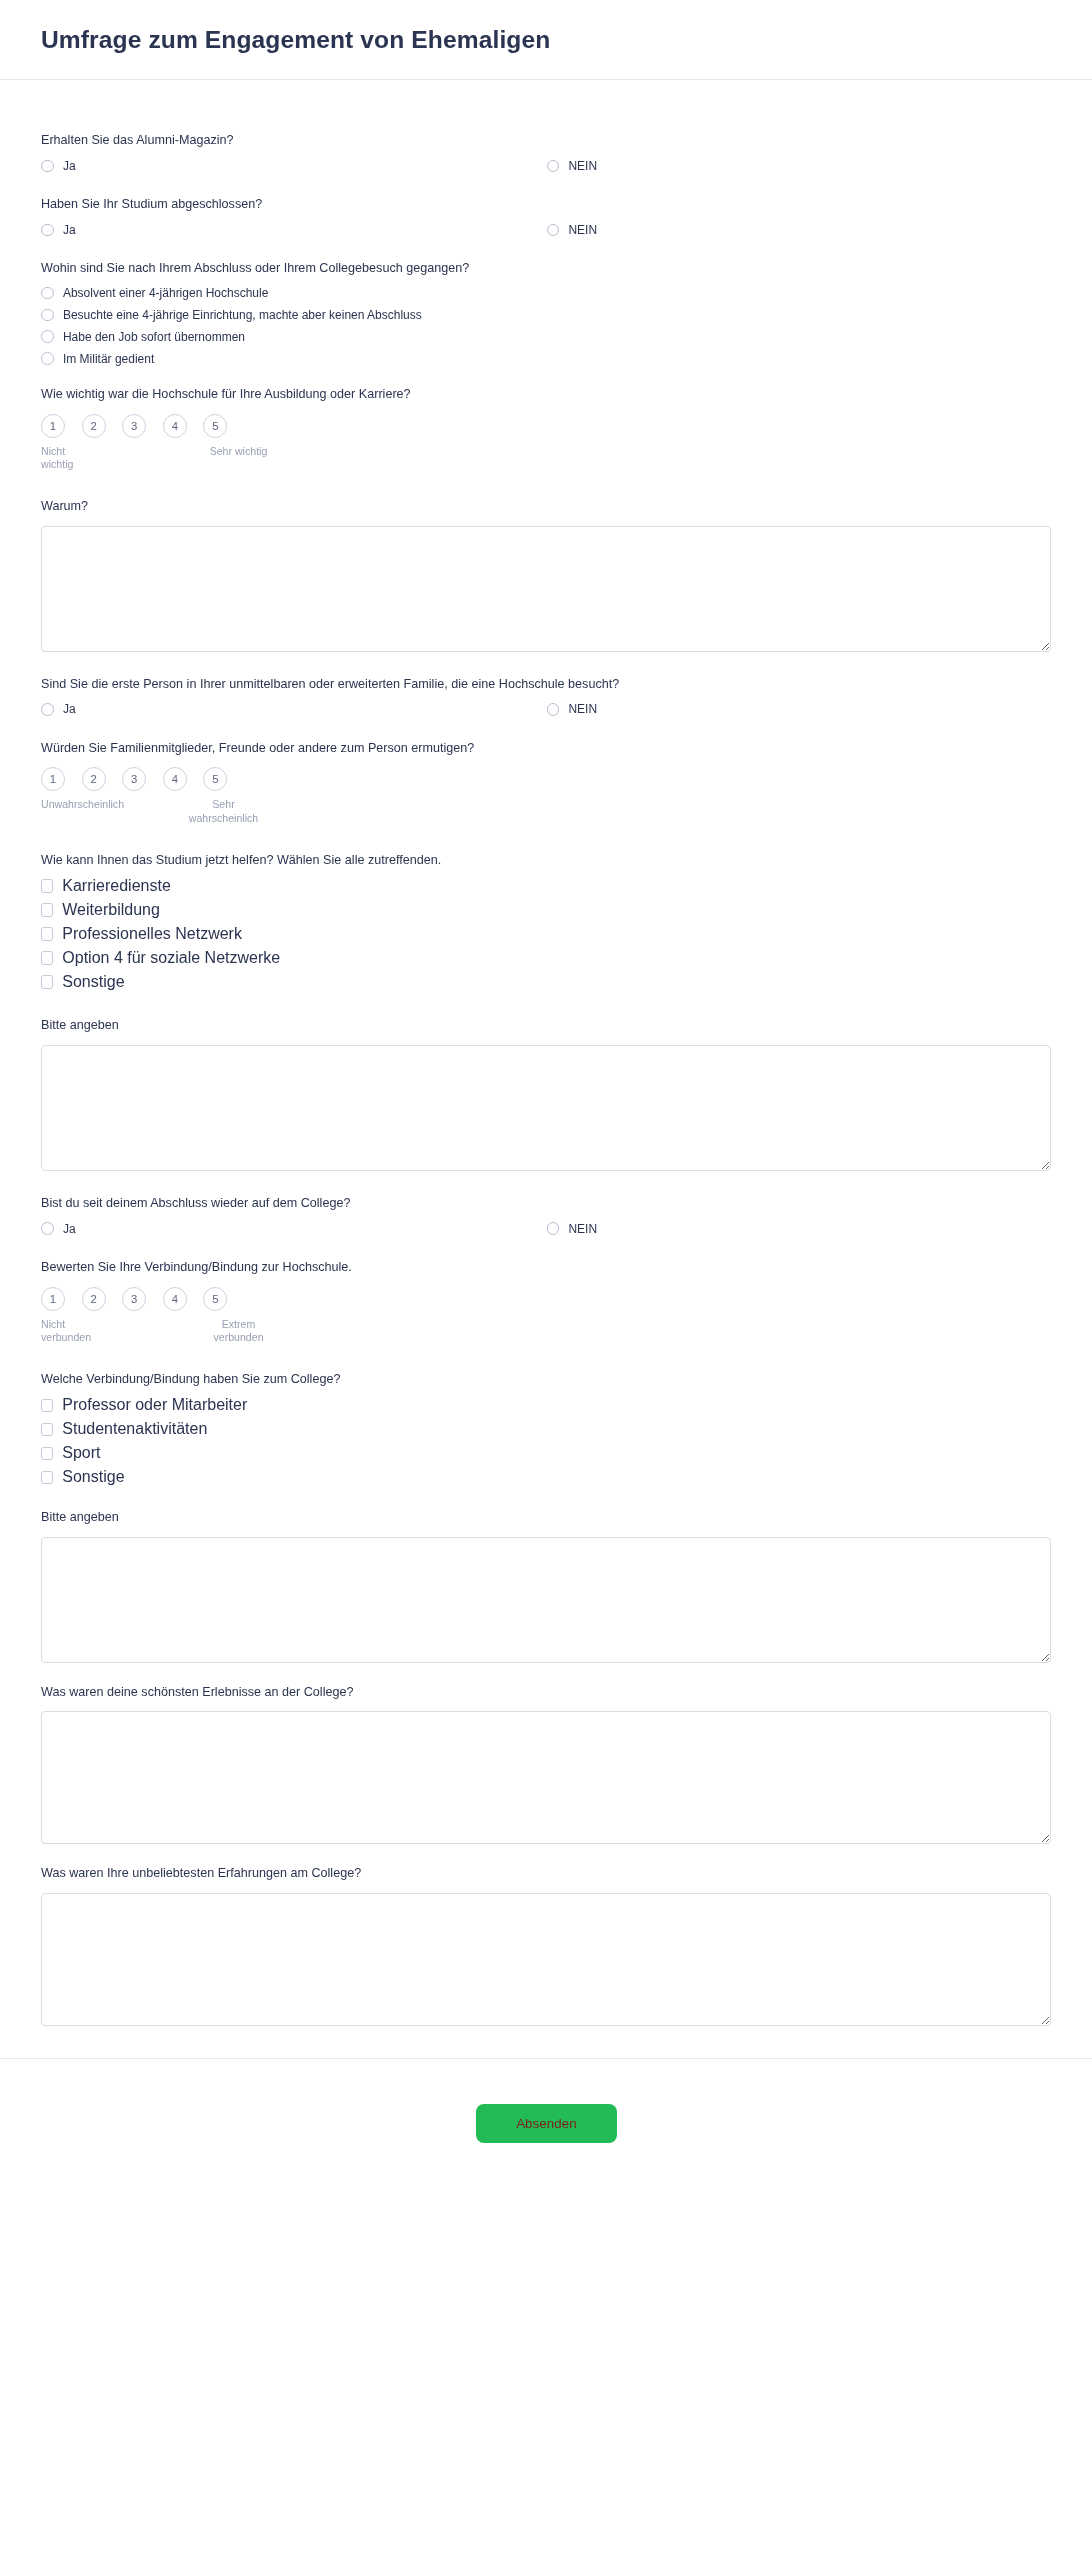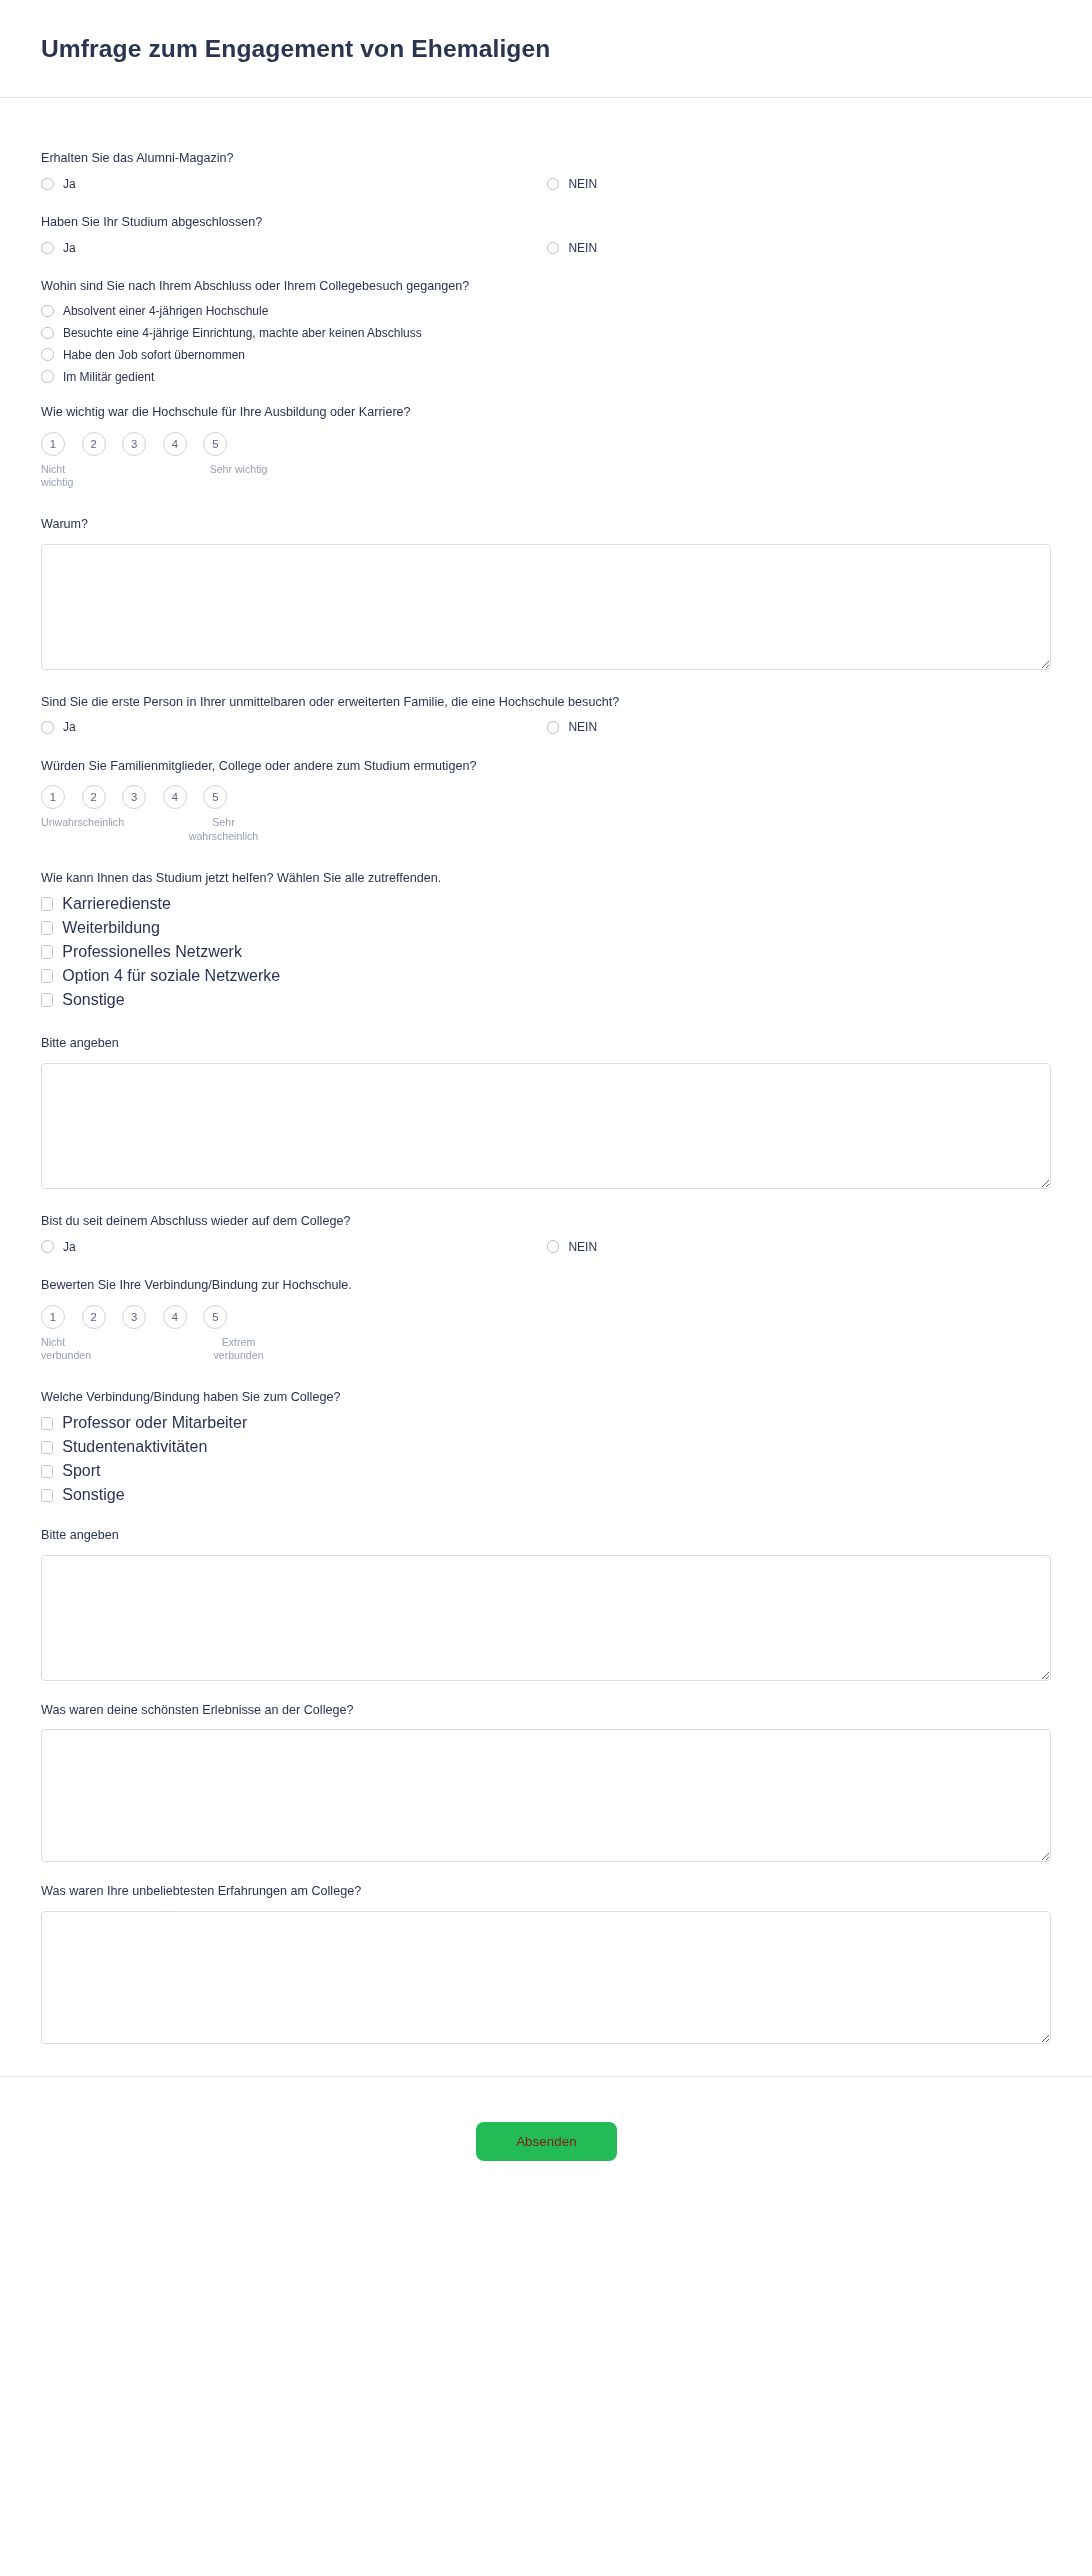--- a/index.html
+++ b/index.html
@@ -15,21 +15,21 @@
   }
 
   .survey-card {
     width: 1093px;
     background: #ffffff;
     display: block;
   }
 
   
   .survey-header {
-    height: 98px;
+    height: 80px;
     border-bottom: 0.7px solid #e6e8ef;
     display: flex;
     align-items: center;
     padding: 0 41px;
   }
   .survey-title {
     font-size: 24.6px;
     font-weight: bold;
     color: #2b3450;
     letter-spacing: 0.1px;
@@ -330,21 +330,21 @@
             <span class="radio-mark"></span>
             <span class="radio-text">NEIN</span>
           </label>
         </div>
       </div>
     </div>
 
     <div class="sp-36"></div>
 
     <div class="question-block">
-      <div class="question-label">Würden Sie Familienmitglieder, College oder andere zum Studium ermutigen?</div>
+      <div class="question-label">Würden Sie Familienmitglieder, Freunde oder andere zum Person ermutigen?</div>
       <div class="rating-wrap">
         <div class="rating-circles">
           <div class="rating-circle">1</div>
           <div class="rating-circle">2</div>
           <div class="rating-circle">3</div>
           <div class="rating-circle">4</div>
           <div class="rating-circle">5</div>
         </div>
         <div class="rating-endpoints">
           <div class="rating-endpoint low">Unwahrscheinlich</div>

